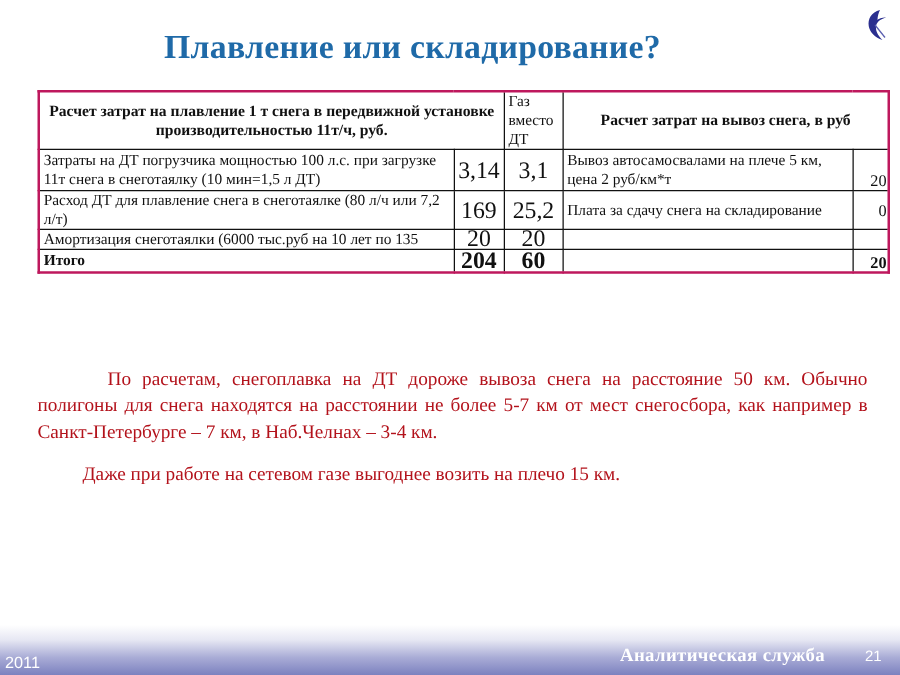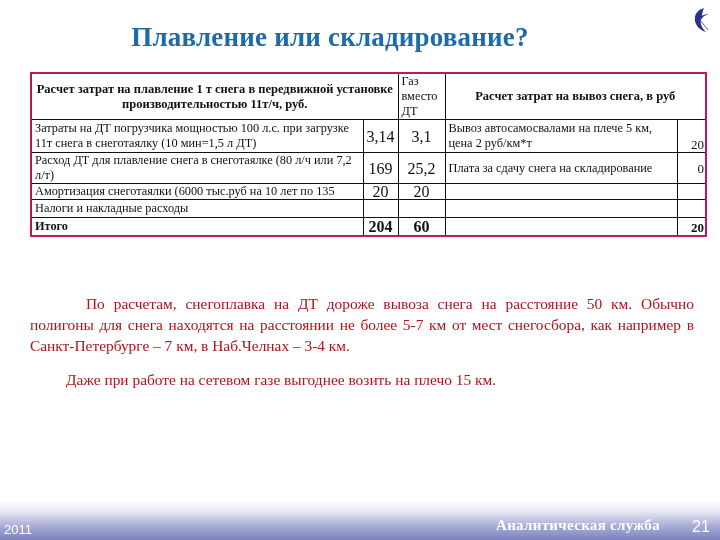--- a/index.html
+++ b/index.html
@@ -19,21 +19,21 @@
     table.cost {
       position: absolute; left: 30px; top: 72px;
       border-collapse: collapse; table-layout: fixed;
       font-family: "Liberation Serif", serif; font-size: 12.3px; color: #111;
       border: 2px solid #be185d;
     }
     table.cost td {
       border: 1.5px solid #111; padding: 0 3px; vertical-align: middle;
       line-height: 15px; overflow: hidden;
     }
-    table.cost td.num { text-align: center; font-size: 16px; }
+    table.cost td.num { text-align: center; font-size: 19px; }
     table.cost td.rnum { text-align: right; font-size: 13px; padding-right: 1px; vertical-align: bottom; }
     table.cost .hdr { font-weight: bold; text-align: center; font-size: 12.5px; }
     table.cost .hdr-small { text-align: left; font-size: 12.3px; line-height: 15px; }
     table.cost .bold { font-weight: bold; }
 
     .para {
       position: absolute; left: 30px; width: 664px;
       font-family: "Liberation Serif", serif; font-size: 15.4px; color: #b3121b;
       line-height: 21px; text-align: justify;
     }
@@ -46,21 +46,21 @@
     }
     .footer-year {
       position: absolute; left: 4px; top: 522px; font-size: 13px; color: #ffffff;
       font-family: "Liberation Sans", sans-serif;
     }
     .footer-service {
       position: absolute; left: 496px; top: 517px; font-size: 15px; font-weight: bold;
       color: #ffffff; font-family: "Liberation Serif", serif; letter-spacing: 0.3px;
     }
     .footer-page {
-      position: absolute; left: 692px; top: 518px; font-size: 16px; color: #ffffff;
+      position: absolute; left: 692px; top: 518px; font-size: 12px; color: #ffffff;
       font-family: "Liberation Sans", sans-serif;
     }
   </style>
 </head>
 <body>
 
 <div class="logo">
   <svg width="22" height="28" viewBox="0 0 22 28">
     <path d="M14 2 C7 4 4 9 5 15 C6 20 10 24 16 26 C12 22 10 18 11 14 C12 11 15 9 19 8 C15 8 13 9 12 10 C12 7 13 4 14 2 Z" fill="#2b2f8f"></path>
     <path d="M10 14 L18 24" stroke="#5a5fb0" stroke-width="1"></path>
@@ -98,27 +98,20 @@
     <td class="rnum" style="vertical-align:middle">0</td>
   </tr>
   <tr style="height:16px">
     <td style="white-space:nowrap">Амортизация снеготаялки (6000 тыс.руб на 10 лет по 135</td>
     <td class="num">20</td>
     <td class="num">20</td>
     <td></td>
     <td class="rnum"></td>
   </tr>
   <tr style="height:18px">
-    <td>Налоги и накладные расходы</td>
-    <td class="num"></td>
-    <td class="num"></td>
-    <td></td>
-    <td class="rnum"></td>
-  </tr>
-  <tr style="height:18px">
     <td class="bold">Итого</td>
     <td class="num bold">204</td>
     <td class="num bold">60</td>
     <td></td>
     <td class="rnum bold">20</td>
   </tr>
 </tbody>
   </table>
 
 <p class="para p1">По расчетам, снегоплавка на ДТ дороже вывоза снега на расстояние 50 км. Обычно полигоны для снега находятся на расстоянии не более 5-7 км от мест снегосбора, как например в Санкт-Петербурге – 7 км, в Наб.Челнах – 3-4 км.</p>

